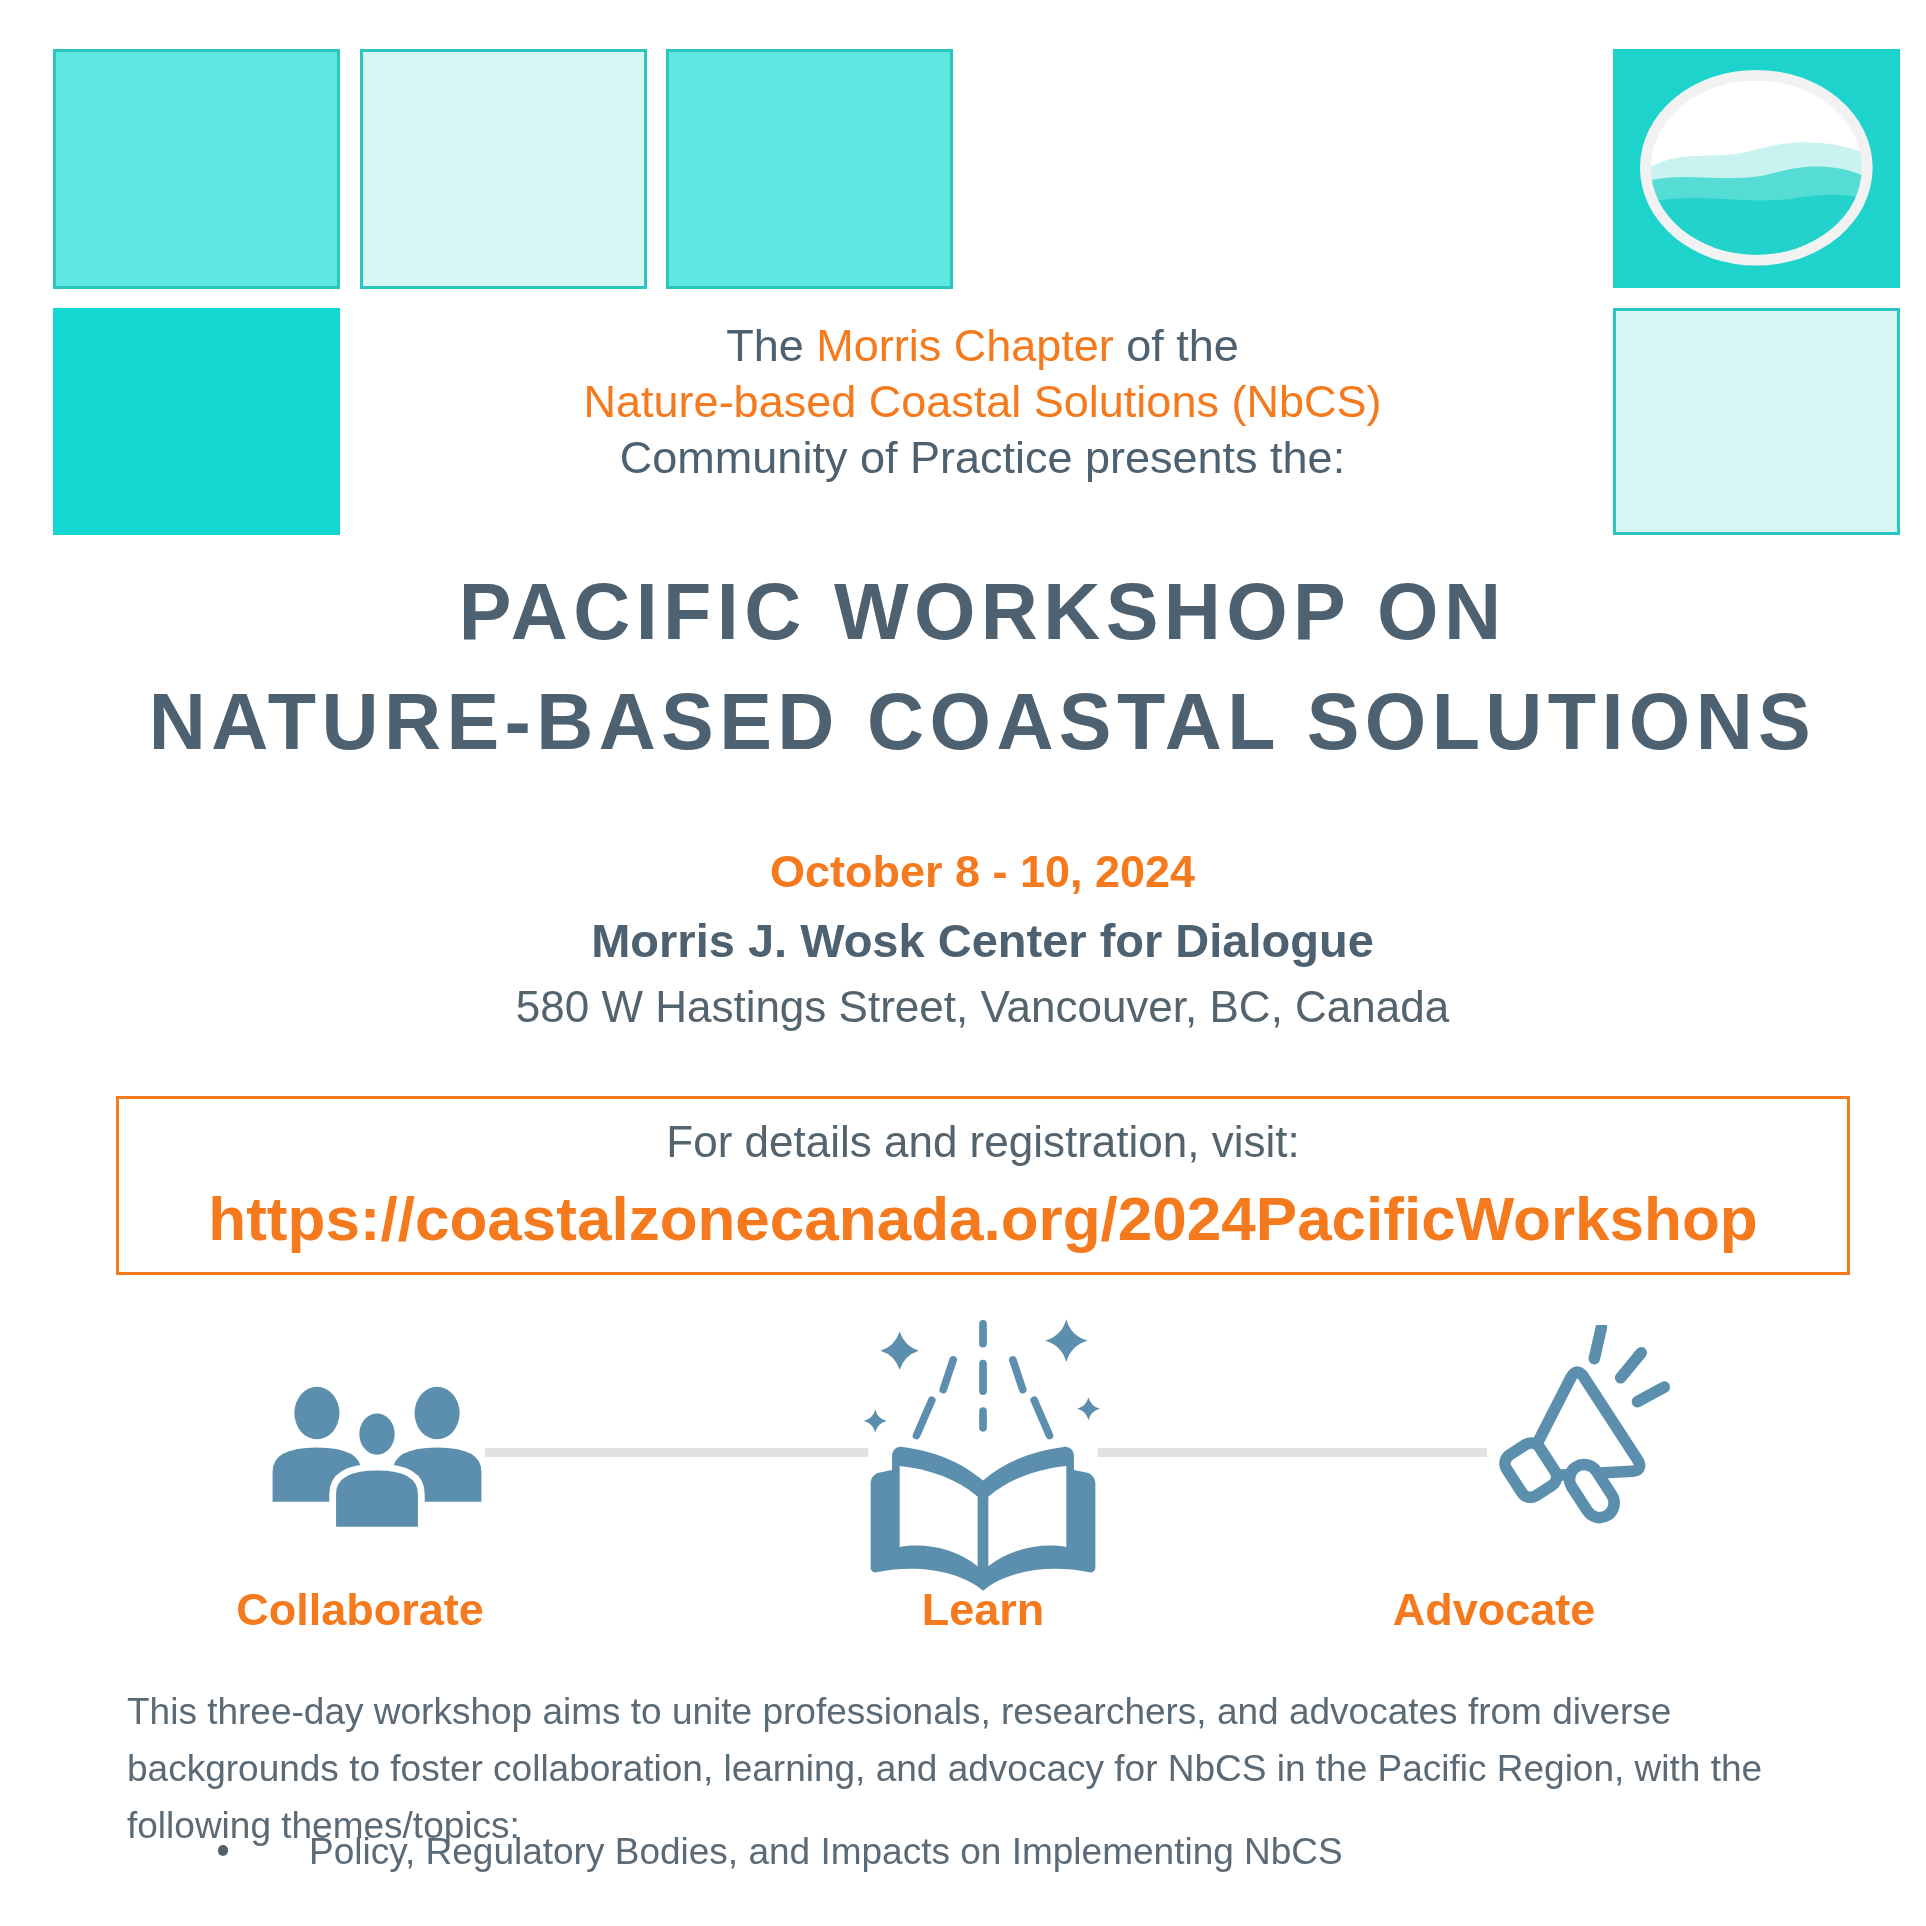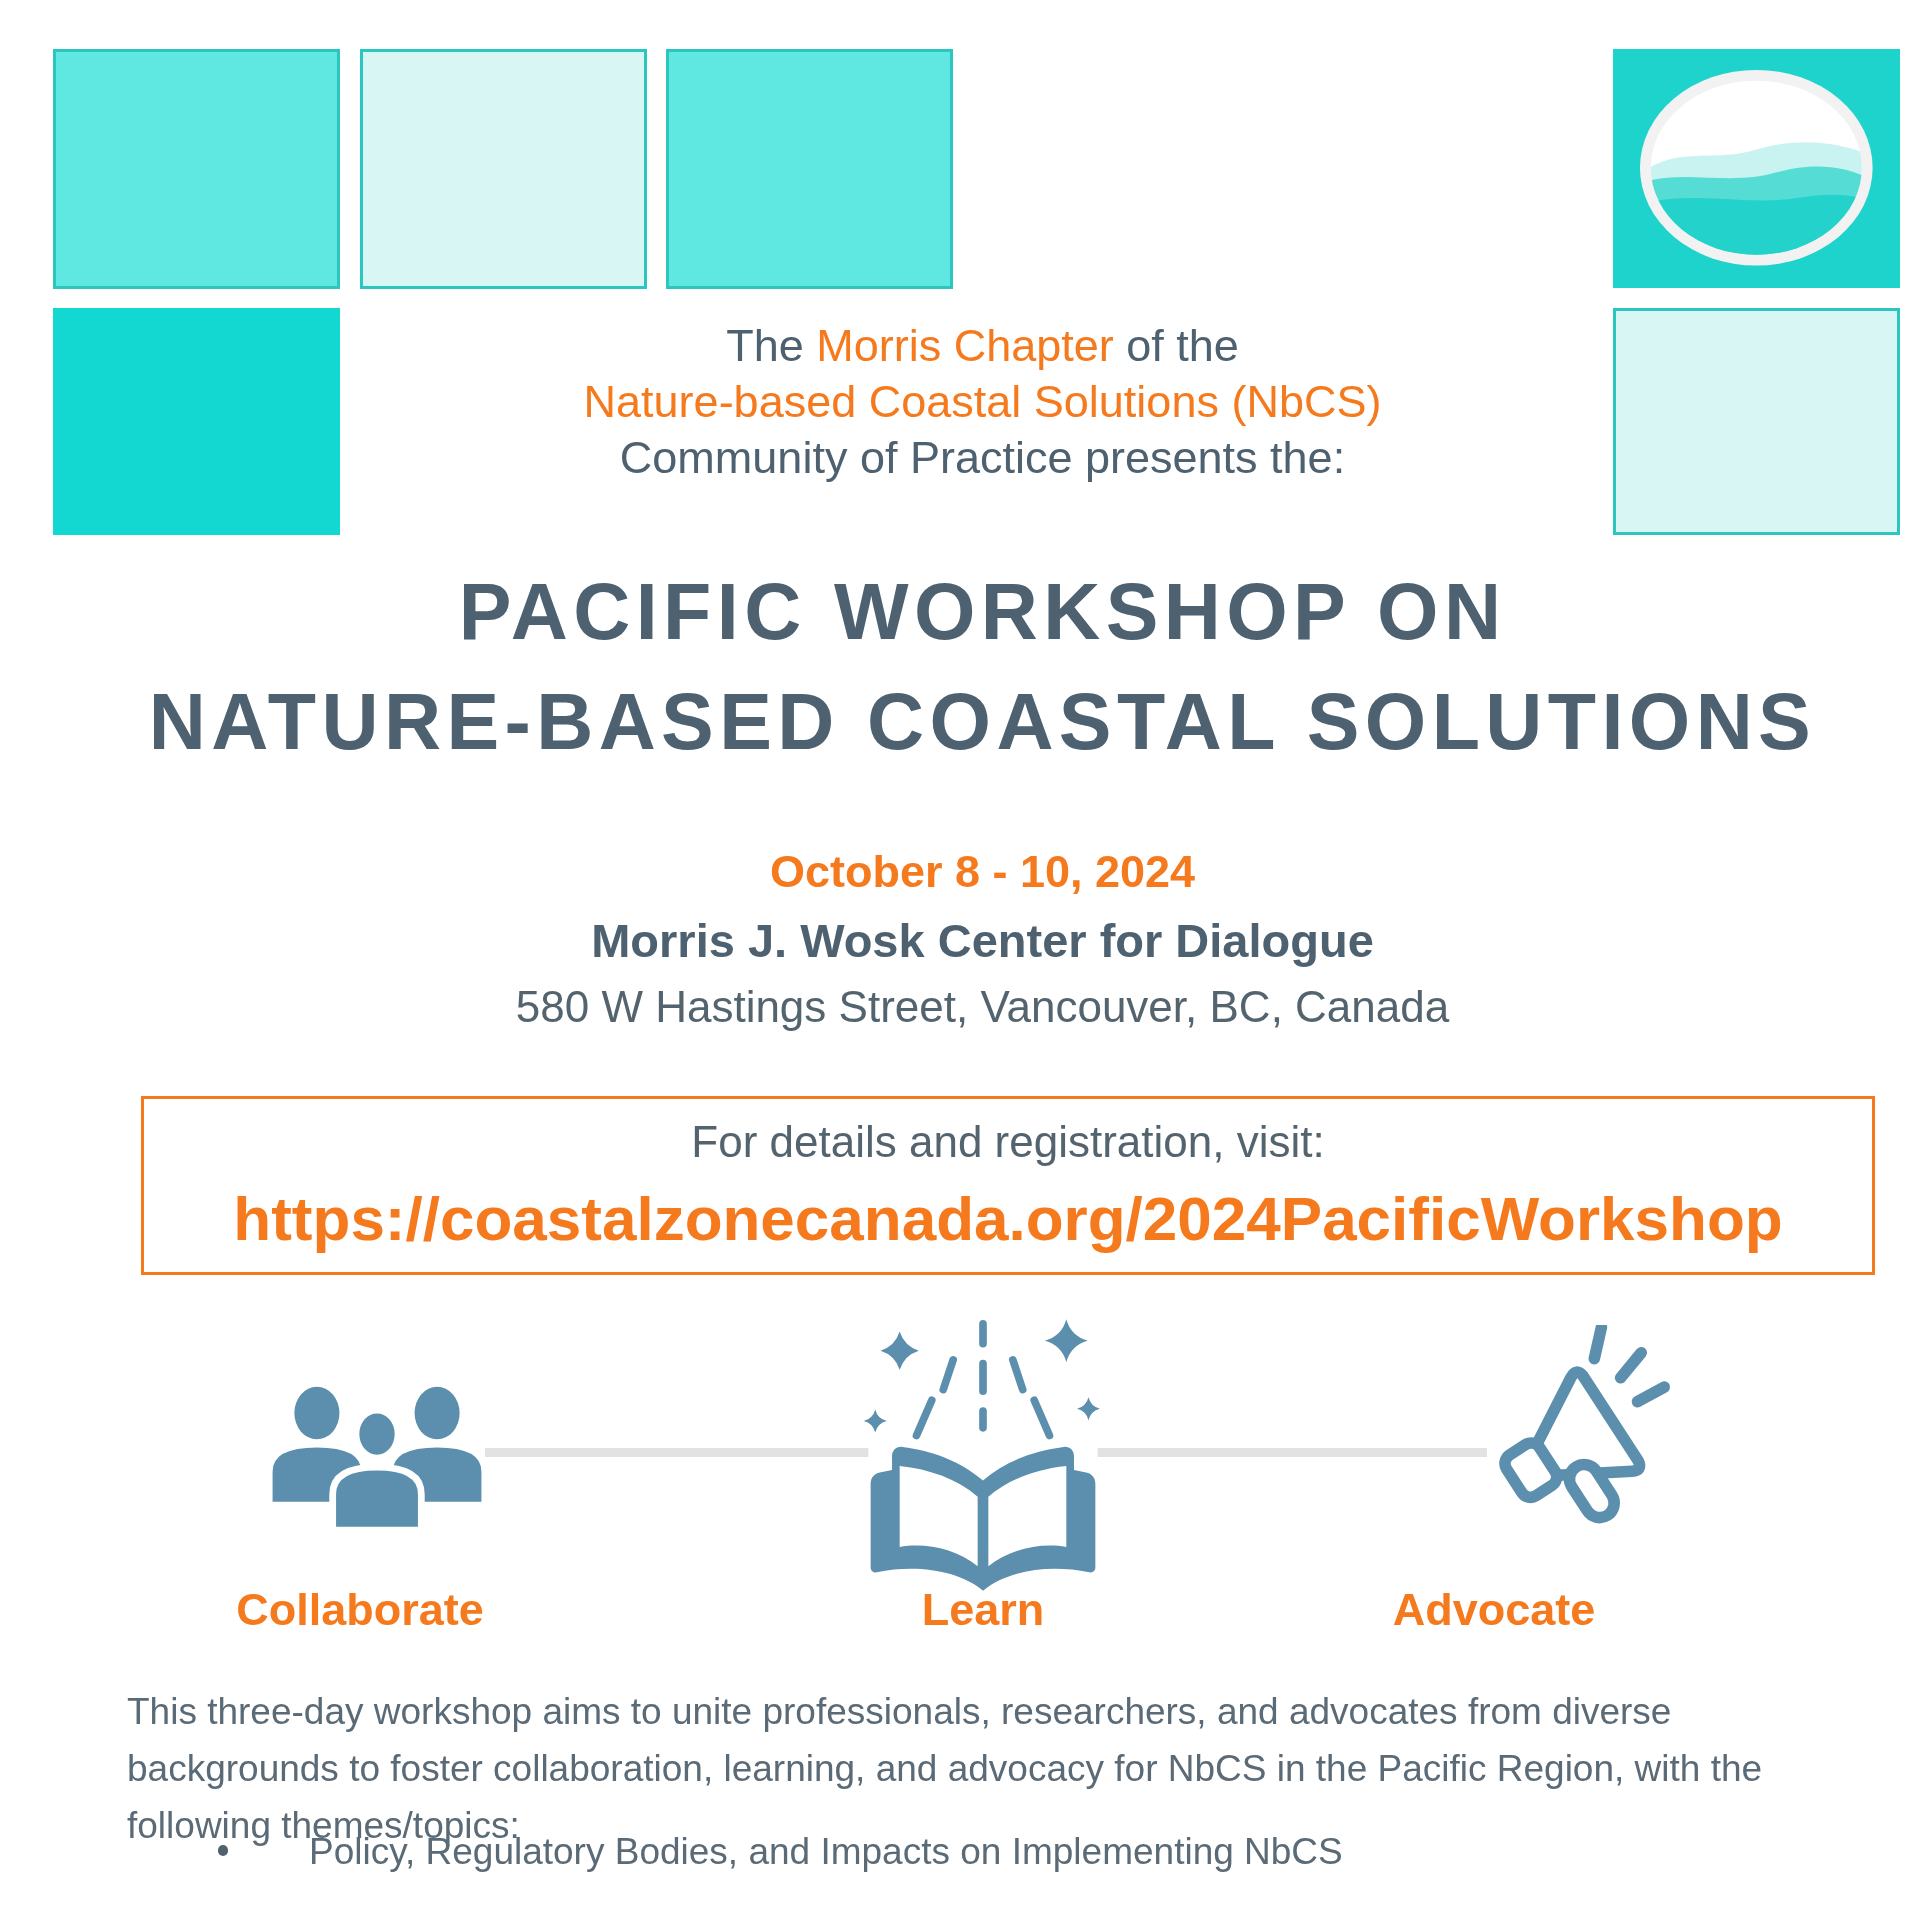--- a/index.html
+++ b/index.html
@@ -38,21 +38,21 @@
   }
   .event-address{
     position:absolute;left:0;top:982px;width:100%;text-align:center;
     font-size:44px;font-weight:400;color:#54646f;
   }
 
   
   .regbox{
     position:absolute;left:116px;top:1096px;width:1734px;height:179px;box-sizing:border-box;
     border:3.9px solid #f5791d;display:flex;flex-direction:column;align-items:center;justify-content:center;
-    gap:16px;text-align:center;margin-left:25px;
+    gap:16px;text-align:center;
   }
   .reg-prompt{font-size:44px;color:#54646f;font-weight:400;}
   .reg-url{font-size:62px;color:#f5791d;font-weight:700;}
 
   
   .connector{position:absolute;left:485px;top:1448px;width:1002px;height:8.5px;background:#e2e2e2;z-index:1;}
   .pillar-icon{position:absolute;z-index:2;}
   .pillar-icon svg{display:block;width:100%;height:100%;}
   .icon-people{left:257px;top:1377px;width:240px;height:154px;}
   .icon-book{left:856px;top:1317px;width:254px;height:279px;}

